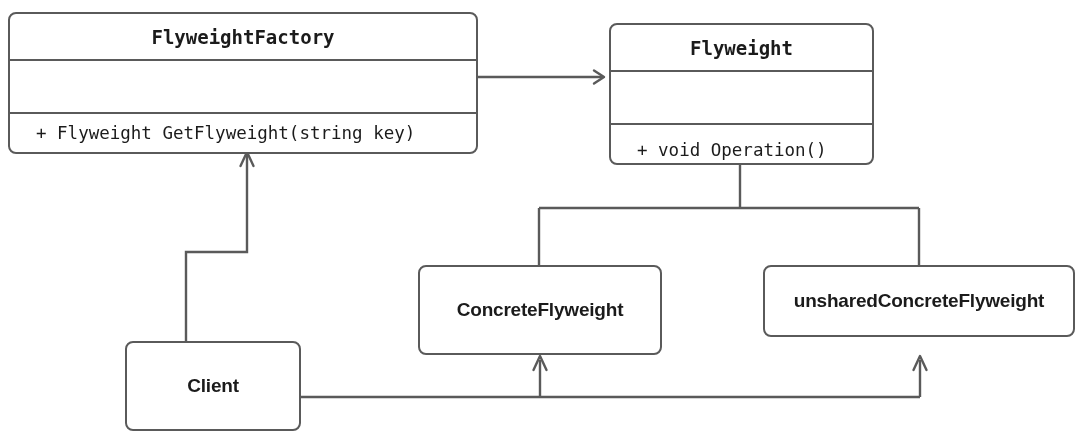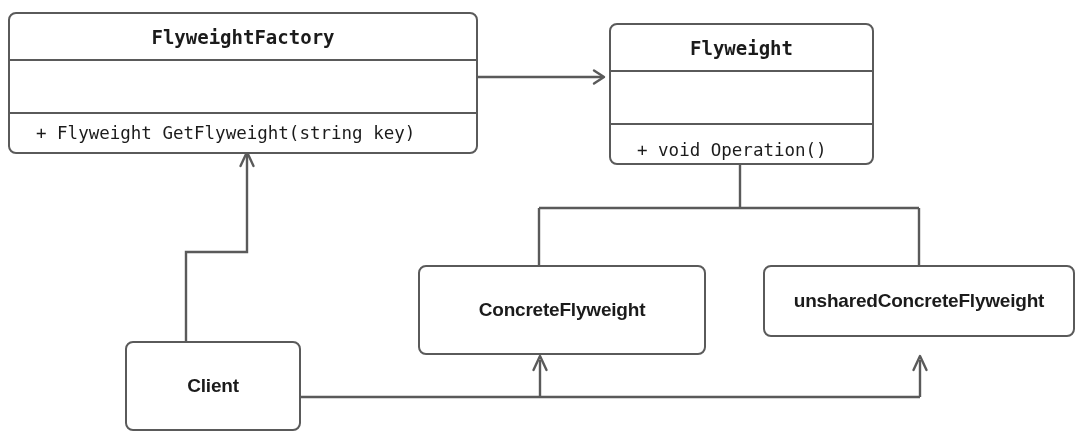--- a/index.html
+++ b/index.html
@@ -134,21 +134,21 @@
       <span class="class-title">Flyweight</span>
     </div>
     <div class="uml-compartment divider-top" style="height:53px;">
       <span class="member-text"></span>
     </div>
     <div class="uml-compartment divider-top member-row" style="height:52px;">
       <span class="member-text">+ void Operation()</span>
     </div>
   </div>
 
-  <div class="uml-box" style="left:418px; top:265px; width:288px; height:90px;">
+  <div class="uml-box" style="left:418px; top:265px; width:244px; height:90px;">
     <div class="uml-compartment" style="height:100%;">
       <span class="class-title sans">ConcreteFlyweight</span>
     </div>
   </div>
 
   <div class="uml-box" style="left:763px; top:265px; width:312px; height:72px;">
     <div class="uml-compartment" style="height:100%;">
       <span class="class-title sans">unsharedConcreteFlyweight</span>
     </div>
   </div>

